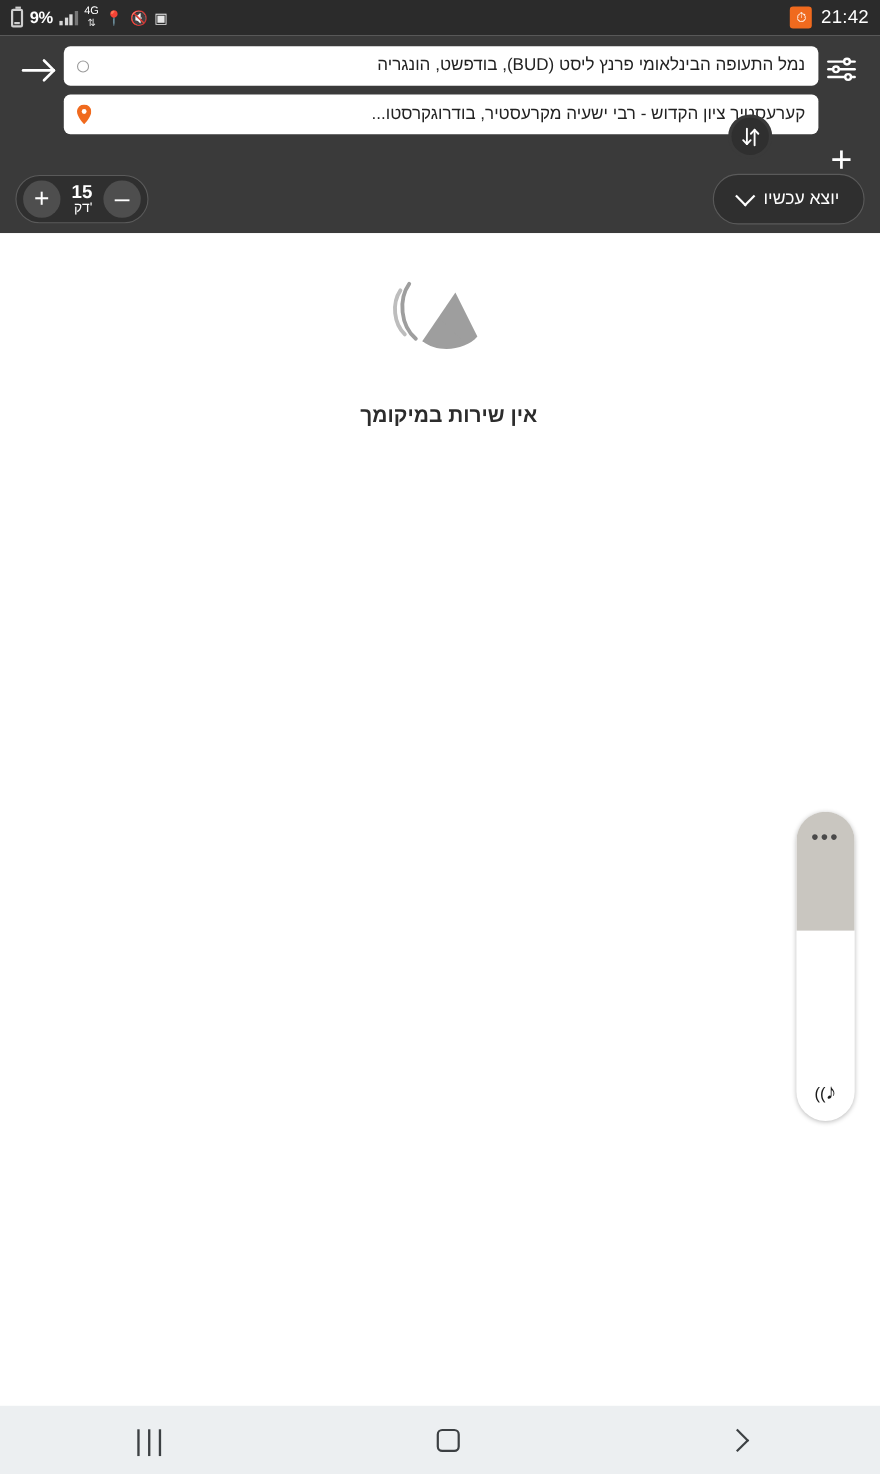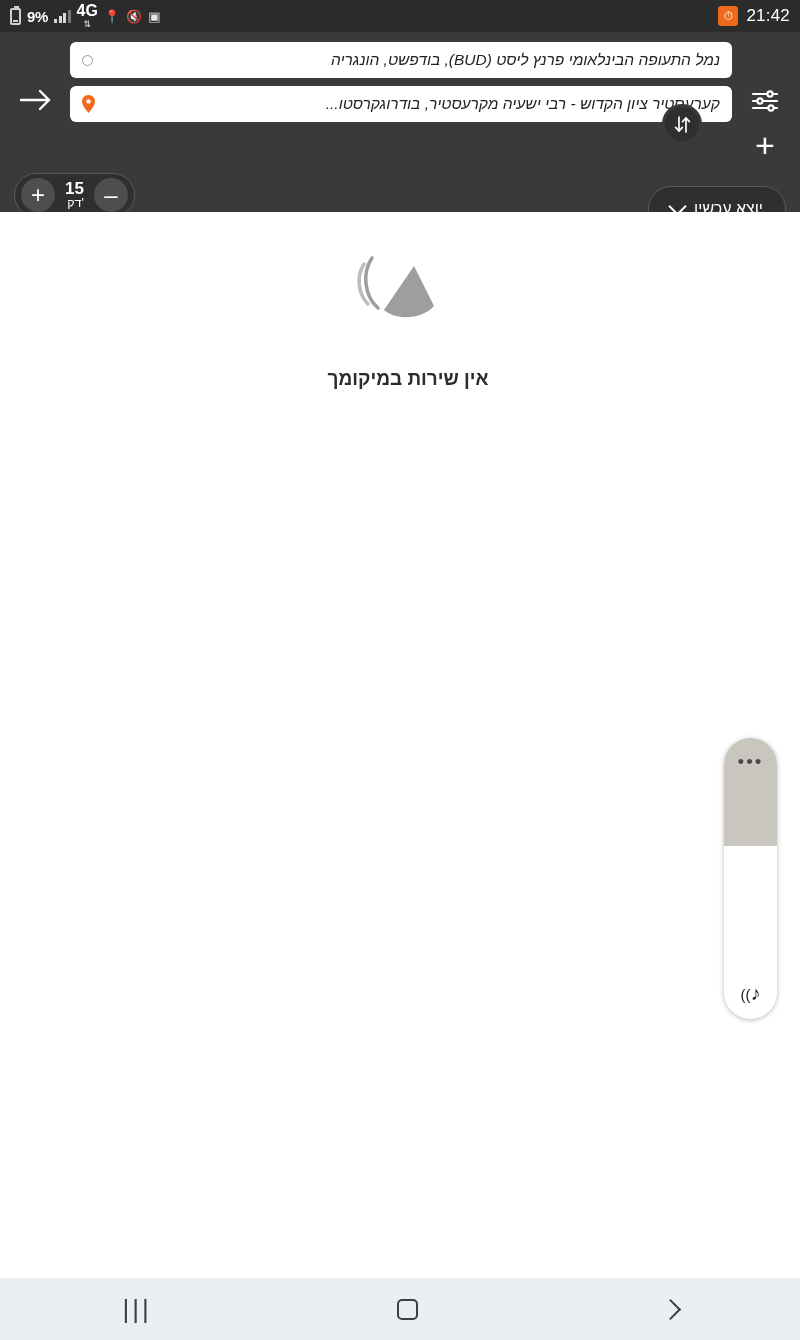--- a/index.html
+++ b/index.html
@@ -47,44 +47,42 @@
     height: 9%;
     background: #cfcfcf;
   }
   .battery-pct { font-size: 15px; font-weight: bold; letter-spacing: -.3px; }
   .sig-bars { display: inline-flex; align-items: flex-end; gap: 1.5px; height: 14px; }
   .sig-bars i { width: 3px; background: #d8d8d8; display: block; }
   .sig-bars i:nth-child(1) { height: 4px; }
   .sig-bars i:nth-child(2) { height: 7px; }
   .sig-bars i:nth-child(3) { height: 10px; }
   .sig-bars i:nth-child(4) { height: 13px; background: #777; }
-  .net-label { font-size: 16px; font-weight: bold; line-height: 1; }
+  .net-label { font-size: 10px; font-weight: normal; line-height: 1; }
   .net-wrap { display: flex; flex-direction: column; align-items: center; gap: 1px; }
   .tiny-icon { font-size: 13px; line-height: 1; color: #e6e6e6; }
   .alarm-box {
     width: 20px; height: 20px;
     background: #f06a1e;
     border-radius: 3px;
     display: flex; align-items: center; justify-content: center;
     font-size: 12px; color: #fff;
   }
   .clock { font-size: 17px; letter-spacing: .2px; }
 
   
   .header {
     background: #3a3a3a;
     padding: 10px 14px 0 14px;
     height: 180px;
     position: relative;
   }
   .search-row {
     display: flex;
-    align-items: flex-end;
-    gap: 12px;
-    font-style: italic;
+    align-items: flex-start;
   }
   .sliders-btn {
     width: 42px; height: 42px;
     display: flex; align-items: center; justify-content: center;
     flex: 0 0 auto;
     cursor: pointer;
   }
   .plus-btn {
     width: 42px; height: 42px;
     display: flex; align-items: center; justify-content: center;
@@ -194,21 +192,20 @@
     background: #2f2f2f;
     border: 1.5px solid #5a5a5a;
     border-radius: 24px;
     color: #fff;
     display: flex;
     align-items: center;
     gap: 10px;
     padding: 13px 22px;
     font-size: 16px;
     cursor: pointer;
-    margin-top: 28px;
   }
   .chev {
     width: 13px; height: 13px;
     border-right: 2.2px solid #fff;
     border-bottom: 2.2px solid #fff;
     transform: rotate(45deg);
     margin-top: -5px;
   }
 
   

